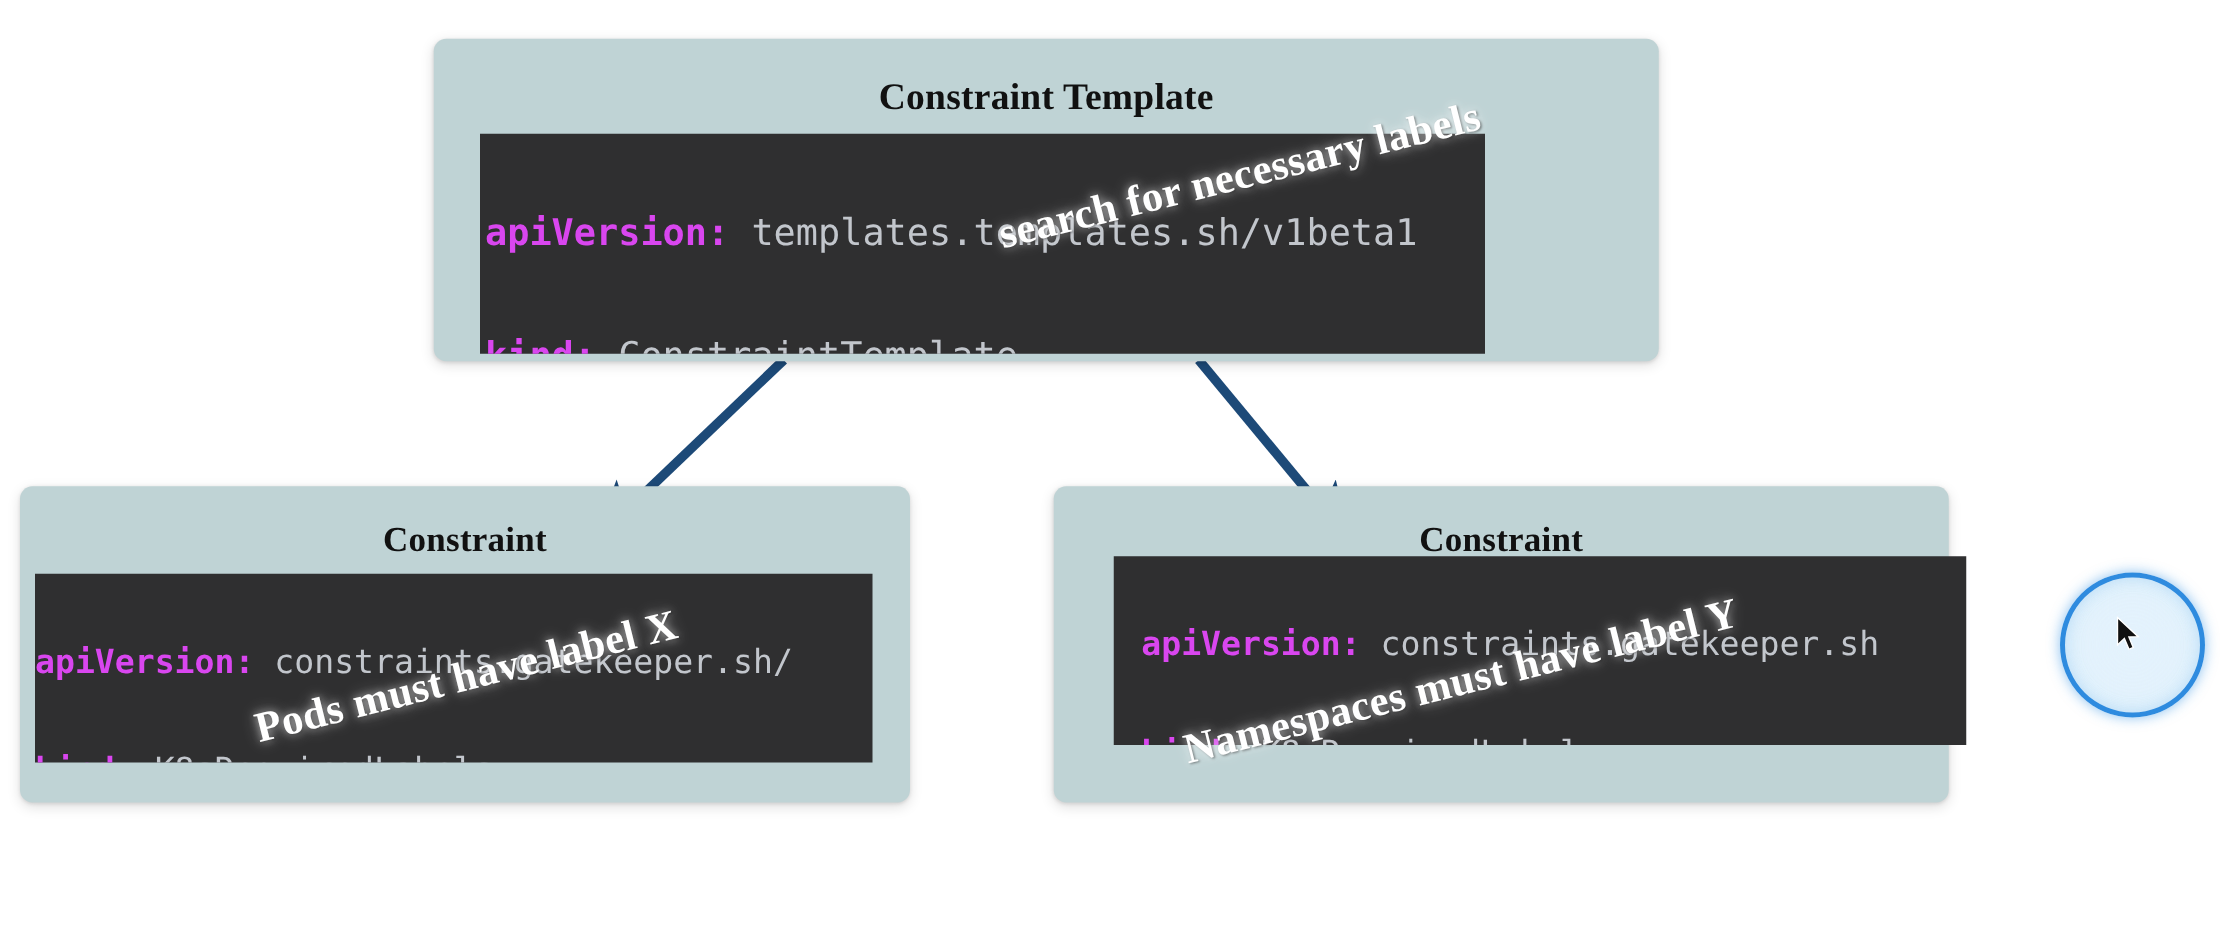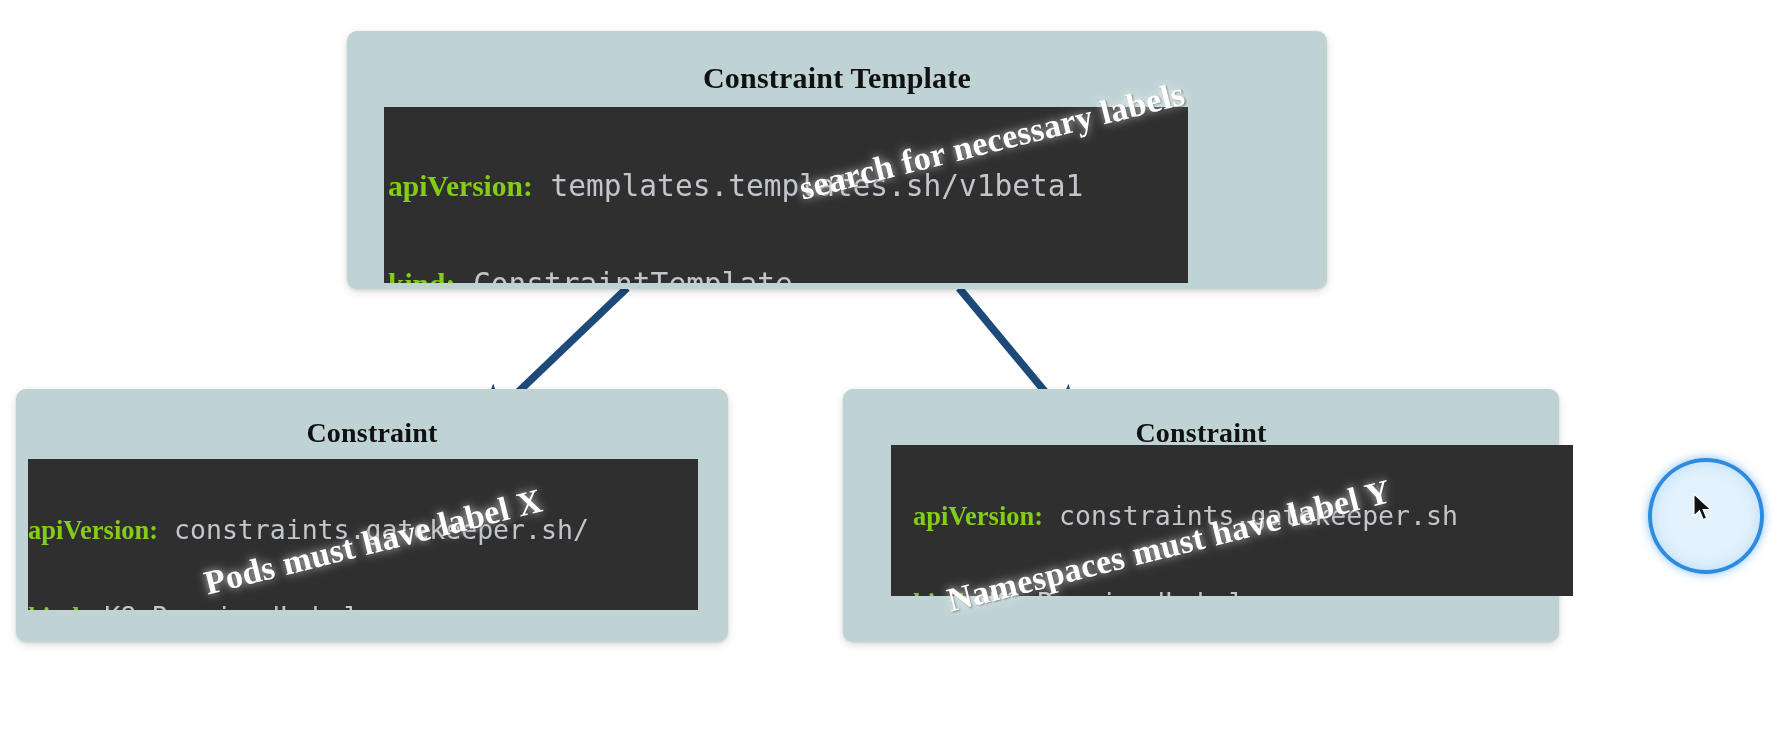--- a/index.html
+++ b/index.html
@@ -39,23 +39,22 @@
   .code {
     position: absolute;
     background: #2f2f30;
     color: #c9ccd1;
     font-family: "DejaVu Sans Mono", monospace;
     white-space: pre;
     overflow: hidden;
     line-height: 1.0;
   }
   .code .k {
-    color: #84cc16;
+    color: #d946ef;
     font-weight: bold;
-    font-family: Liberation Serif, serif;
   }
   .code .v {
     color: #c2c6cc;
   }
   .code-line {
     display: block;
     white-space: pre;
   }
 
   

